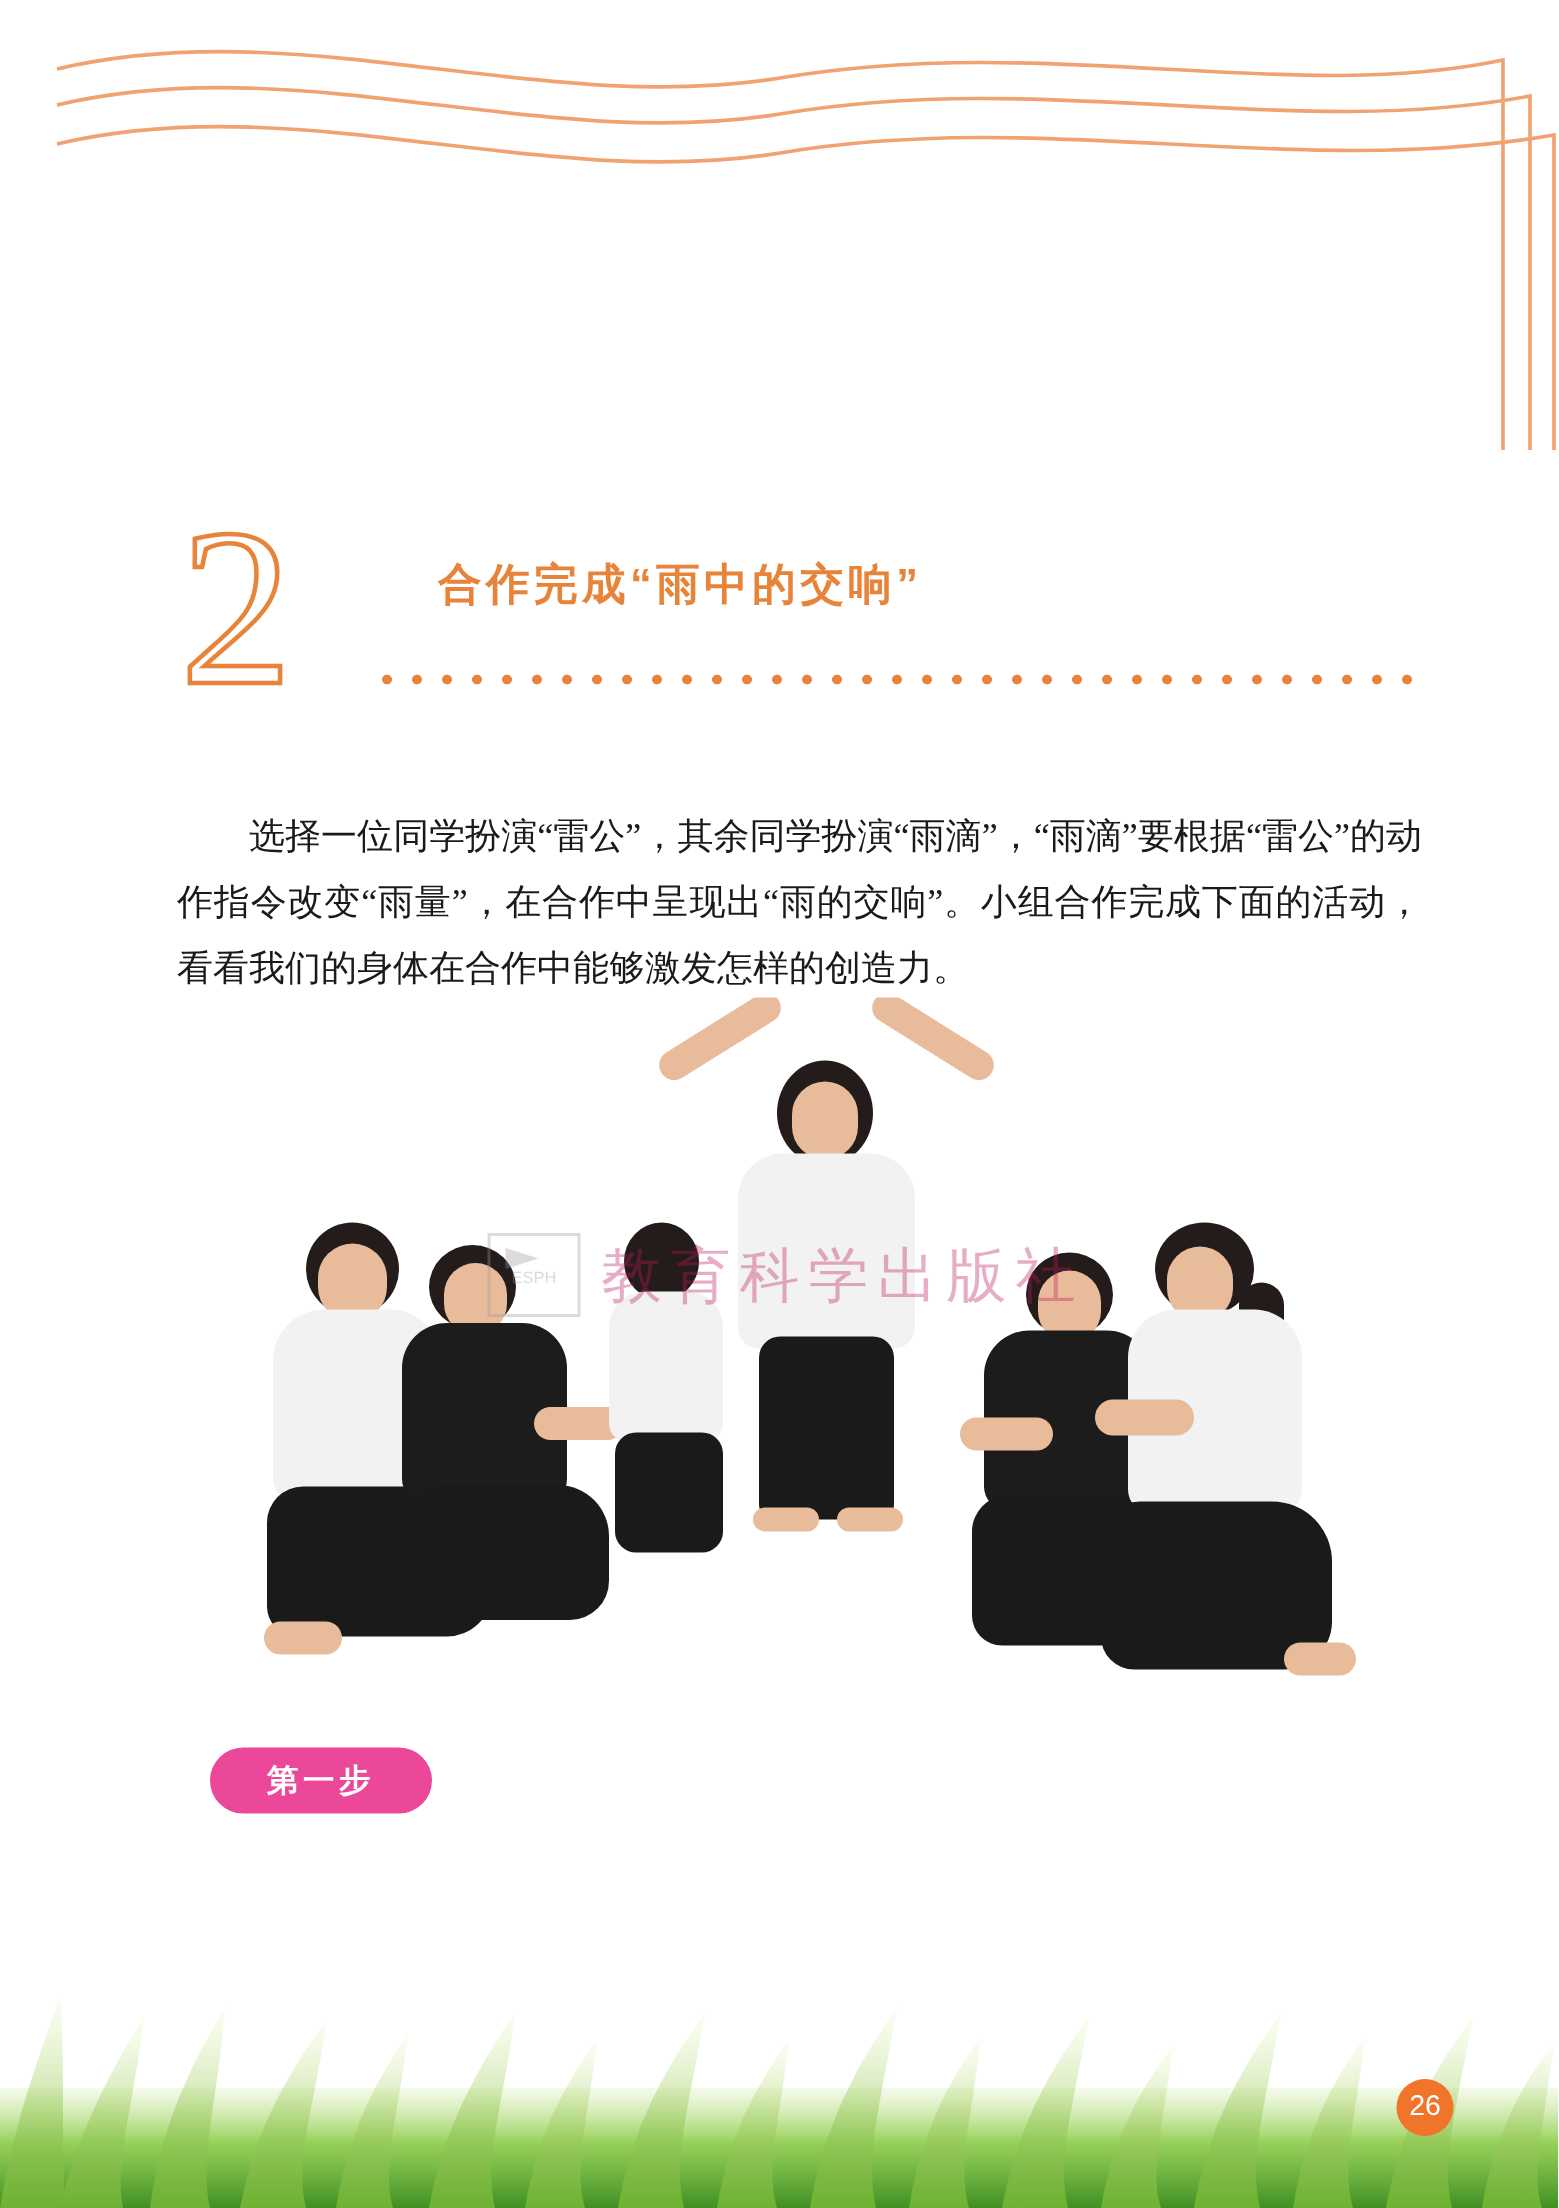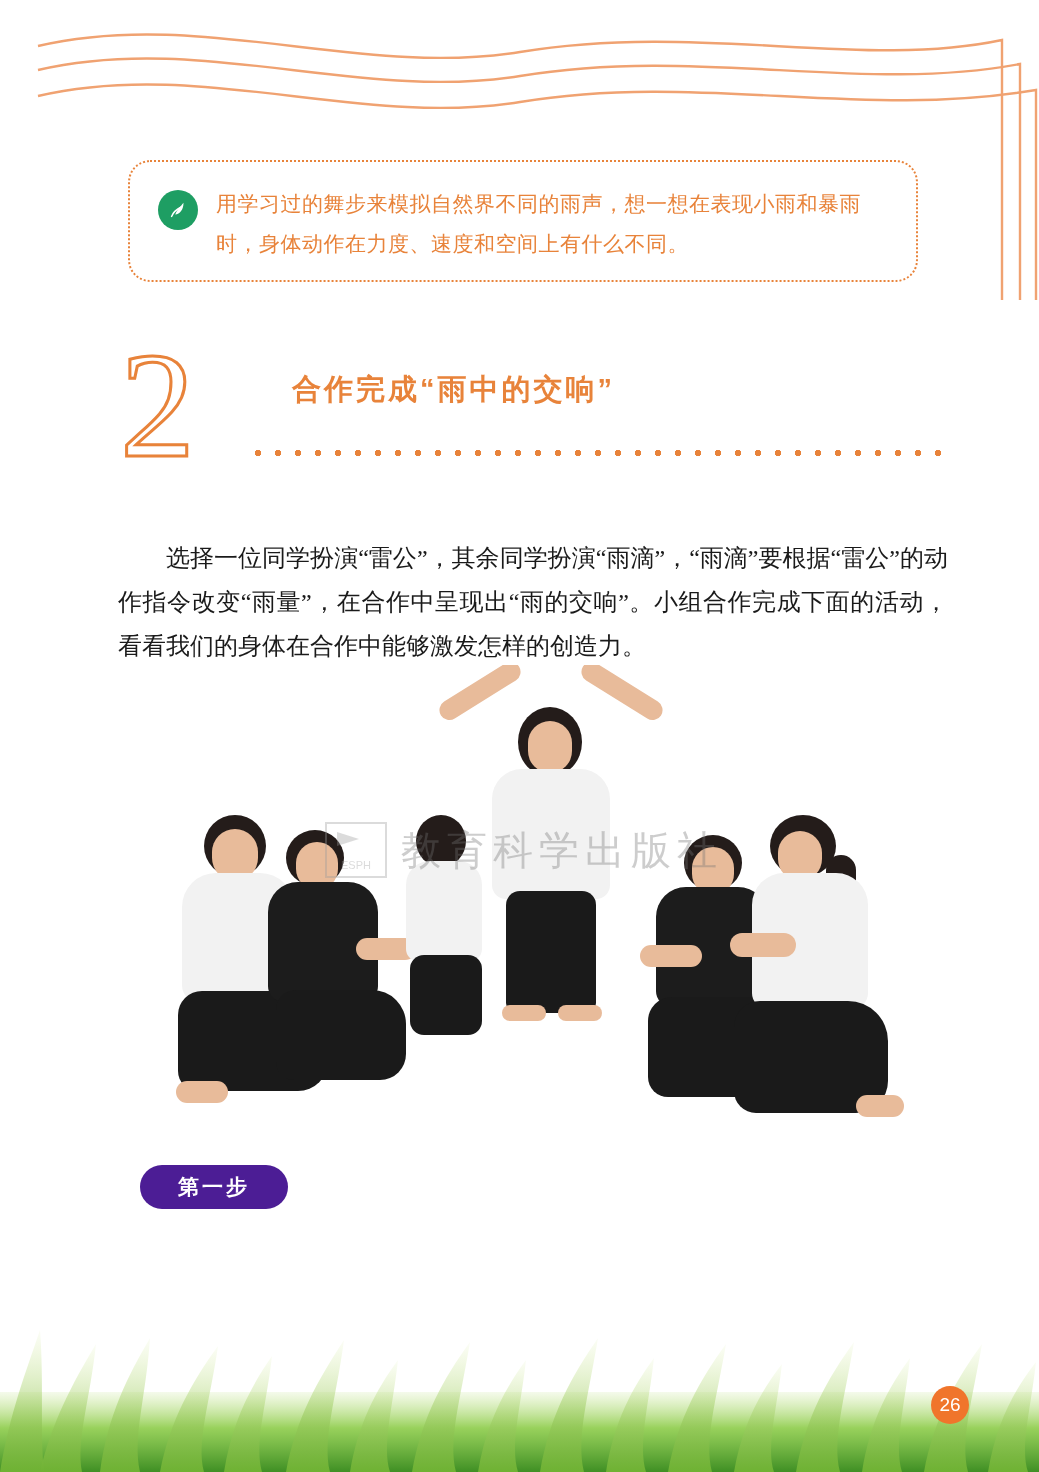--- a/index.html
+++ b/index.html
@@ -138,60 +138,60 @@
   .wm-mark {
     width: 62px;
     height: 56px;
     border: 2px solid #9a9a9a;
     color: #9a9a9a;
     font-family: "Liberation Sans", sans-serif;
     font-size: 11px;
     display: flex;
     align-items: flex-end;
     justify-content: center;
-    padding-bottom: 5px;
+    padding-bottom: 18px;
     box-sizing: border-box;
     position: relative;
   }
   .wm-mark::before {
     content: "";
     position: absolute;
     left: 10px;
     top: 8px;
     width: 0;
     height: 0;
     border-left: 22px solid #9a9a9a;
     border-top: 7px solid transparent;
     border-bottom: 7px solid transparent;
   }
   .wm-text {
     font-family: "Liberation Serif", serif;
     font-size: 40px;
     letter-spacing: 6px;
-    color: #737373;
+    color: #be185d;
   }
 
   
   .fig { position: absolute; }
   .sk { position: absolute; border-radius: 40px; }
   .skin { background: #e8bb9a; }
   .white-top { background: #f2f2f2; }
   .black-top { background: #1c1c1c; }
   .pants { background: #1a1a1a; }
   .hair { background: #241c1a; border-radius: 50%; }
 
   
   .step-badge {
     position: absolute;
     left: 140px;
     top: 1165px;
     width: 148px;
     height: 44px;
     border-radius: 22px;
-    background: #4c1d95;
+    background: #ec4899;
     color: #ffffff;
     font-family: "Liberation Sans", sans-serif;
     font-size: 21px;
     font-weight: bold;
     letter-spacing: 3px;
     display: flex;
     align-items: center;
     justify-content: center;
   }
   .step-text {
@@ -239,29 +239,20 @@
 <div class="page">
 
   <svg class="top-waves" viewBox="0 0 1039 300" preserveAspectRatio="none">
     <g fill="none" stroke="#F0A271" stroke-width="2.4">
       <path d="M38,46 C200,8 360,78 520,52 C700,22 860,70 1002,40 L1002,300"></path>
       <path d="M38,70 C200,32 360,102 520,76 C700,46 860,94 1020,64 L1020,300"></path>
       <path d="M38,96 C200,58 360,128 520,102 C700,72 860,120 1036,90 L1036,300"></path>
     </g>
   </svg>
 
-  <div class="callout">
-    <div class="callout-icon">
-      <svg width="22" height="22" viewBox="0 0 24 24" aria-hidden="true">
-        <path d="M18 4c0 8-4 12-9 13 2-6 6-9 9-13z" fill="#ffffff"></path>
-        <path d="M5 19c2-5 6-8 10-10" stroke="#ffffff" stroke-width="1.6" fill="none" stroke-linecap="round"></path>
-      </svg>
-    </div>
-    <div class="callout-text">用学习过的舞步来模拟自然界不同的雨声，想一想在表现小雨和暴雨时，身体动作在力度、速度和空间上有什么不同。</div>
-  </div>
 
   <div class="section-num">2</div>
   <div class="section-title">合作完成“雨中的交响”</div>
   <div class="dotted-rule"></div>
 
   <p class="body-para">选择一位同学扮演“雷公”，其余同学扮演“雨滴”，“雨滴”要根据“雷公”的动作指令改变“雨量”，在合作中呈现出“雨的交响”。小组合作完成下面的活动，看看我们的身体在合作中能够激发怎样的创造力。</p>
 
   <div class="photo">
 
     <div class="fig" style="left:28px; top:150px; width:170px; height:300px;">

